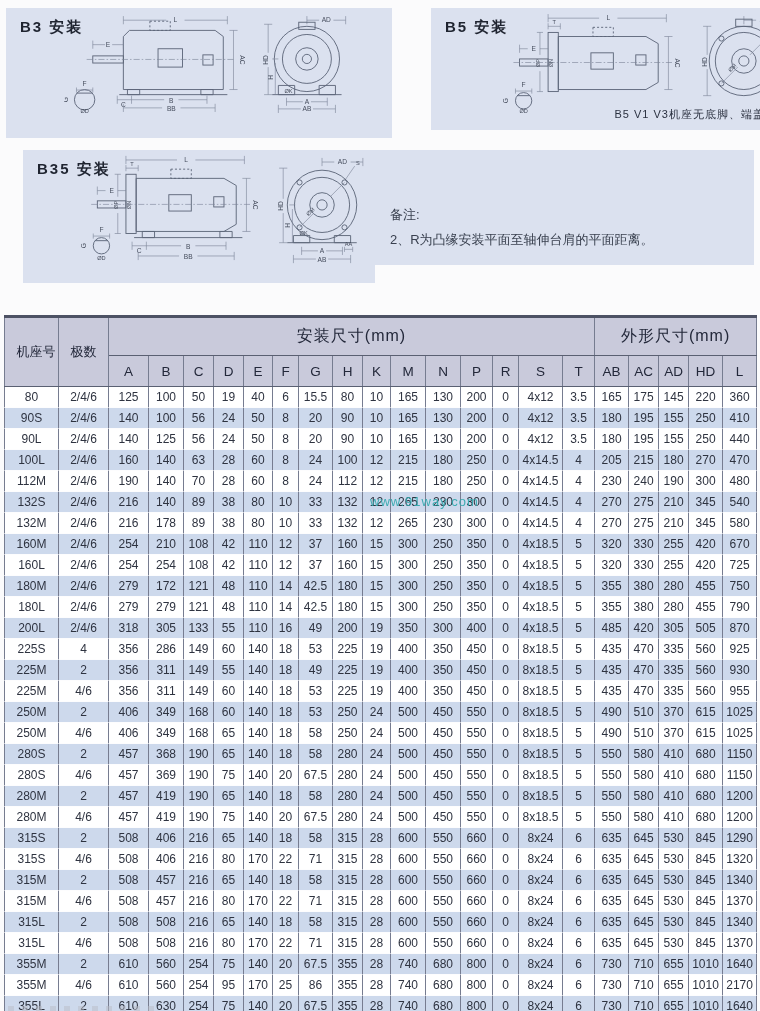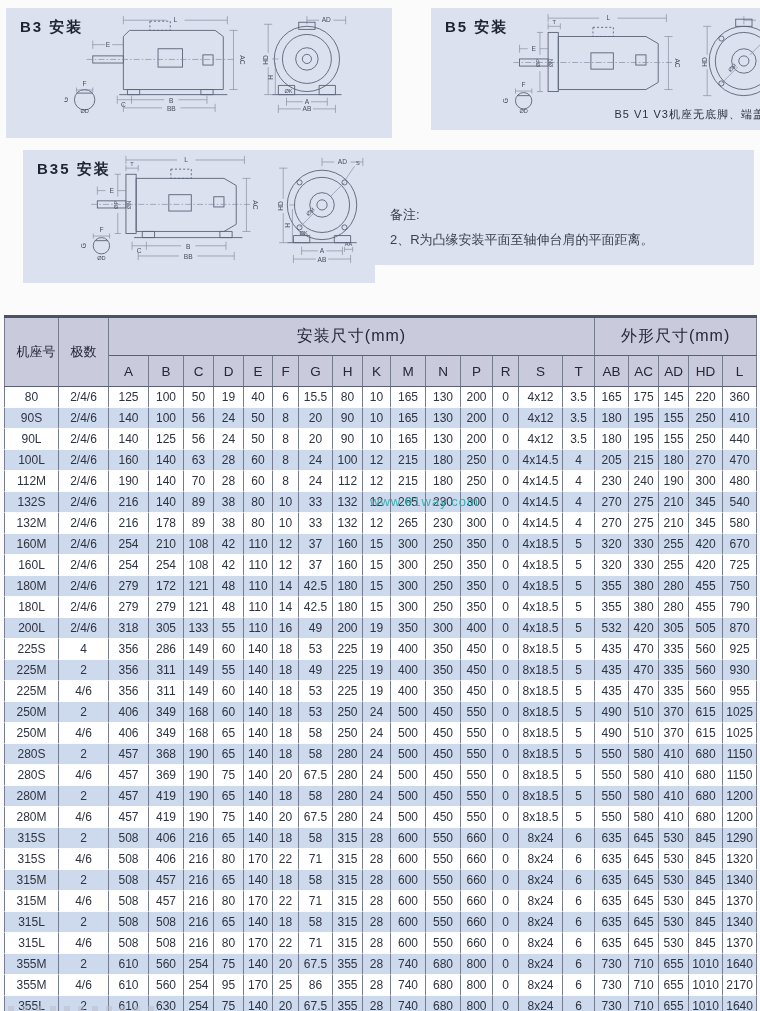--- a/index.html
+++ b/index.html
@@ -551,21 +551,21 @@
           <td>16</td>
           <td>49</td>
           <td>200</td>
           <td>19</td>
           <td>350</td>
           <td>300</td>
           <td>400</td>
           <td>0</td>
           <td>4x18.5</td>
           <td>5</td>
-          <td>532</td>
+          <td>485</td>
           <td>420</td>
           <td>305</td>
           <td>505</td>
           <td>870</td>
         </tr>
         <tr class="plain">
           <td>225S</td>
           <td>4</td>
           <td>356</td>
           <td>286</td>

